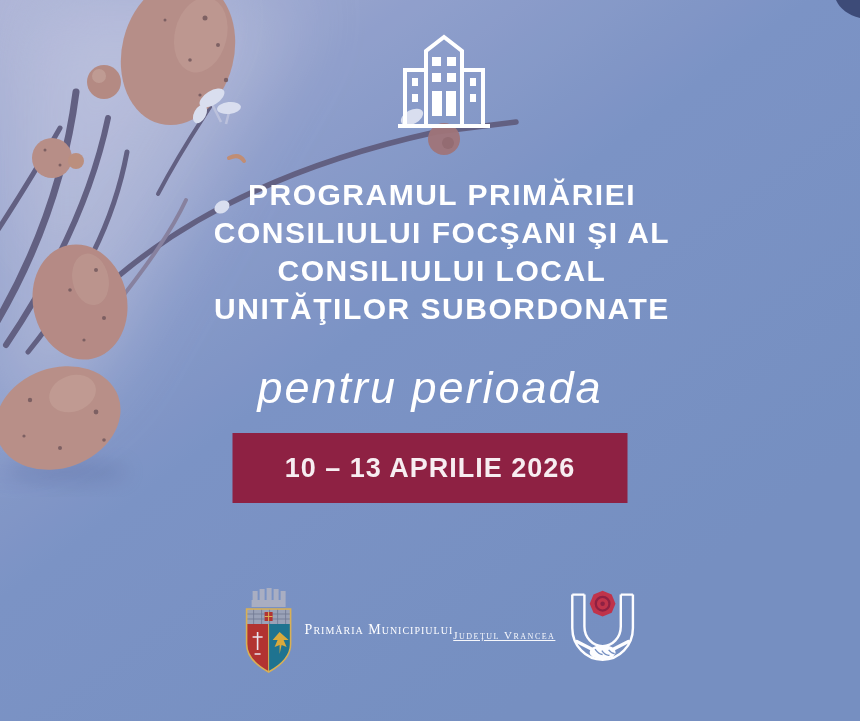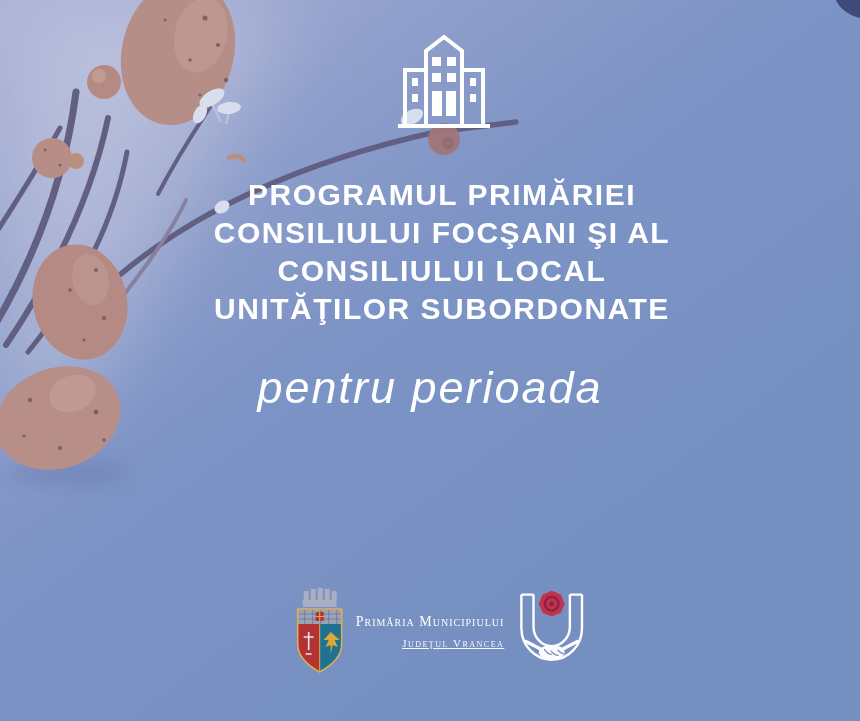--- a/index.html
+++ b/index.html
@@ -35,21 +35,21 @@
     font-size:27px;letter-spacing:1px;white-space:nowrap;
   }
   .footer-logo{
     position:absolute;top:584px;left:50%;
     transform:translateX(calc(-50% + 11px));
     display:flex;align-items:center;gap:9px;height:96px;
   }
   .coat-svg{width:54px;height:88px;flex:0 0 auto;}
   .ulogo-svg{width:76px;height:97px;flex:0 0 auto;}
   .footer-text{
-    display:flex;flex-direction:column;align-items:flex-end;
+    display:flex;flex-direction:row;align-items:flex-start;
     color:#fdfdff;font-family:"Liberation Serif",serif;
   }
   .footer-org{font-variant:small-caps;font-size:14px;letter-spacing:1px;line-height:16px;}
   .footer-city{font-size:24px;letter-spacing:5px;line-height:28px;margin-top:3px;}
   .footer-county{font-variant:small-caps;font-size:11px;letter-spacing:1.5px;line-height:13px;margin-top:7px;opacity:.95;text-decoration:underline;}
 </style>
 </head>
 <body>
 
 <div class="canvas">
@@ -172,20 +172,23 @@
 
   <div class="title">
     <div>PROGRAMUL PRIMĂRIEI</div>
     <div>CONSILIULUI FOCŞANI ŞI AL</div>
     <div>CONSILIULUI LOCAL</div>
     <div>UNITĂŢILOR SUBORDONATE</div>
   </div>
 
   <div class="script-sub">pentru perioada</div>
 
+  <div class="date-banner">
+    <span>10 – 13 APRILIE 2026</span>
+  </div>
 
   <div class="footer-logo">
 
     <svg class="coat-svg" viewBox="0 0 54 88">
       <g fill="#a9aec2">
         <rect x="10" y="12" width="34" height="7"></rect>
         <rect x="11" y="3" width="5" height="9"></rect>
           <rect x="18" y="1" width="5" height="11"></rect>
         <rect x="25" y="0" width="5" height="12"></rect>
           <rect x="32" y="1" width="5" height="11"></rect>

